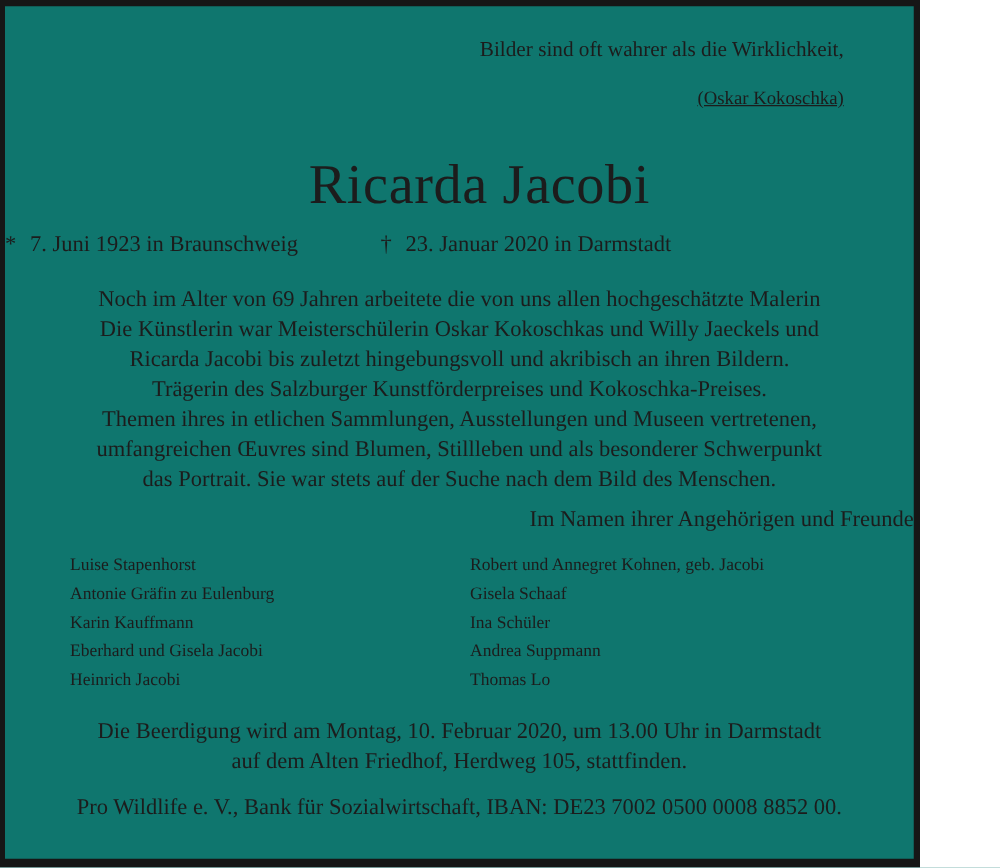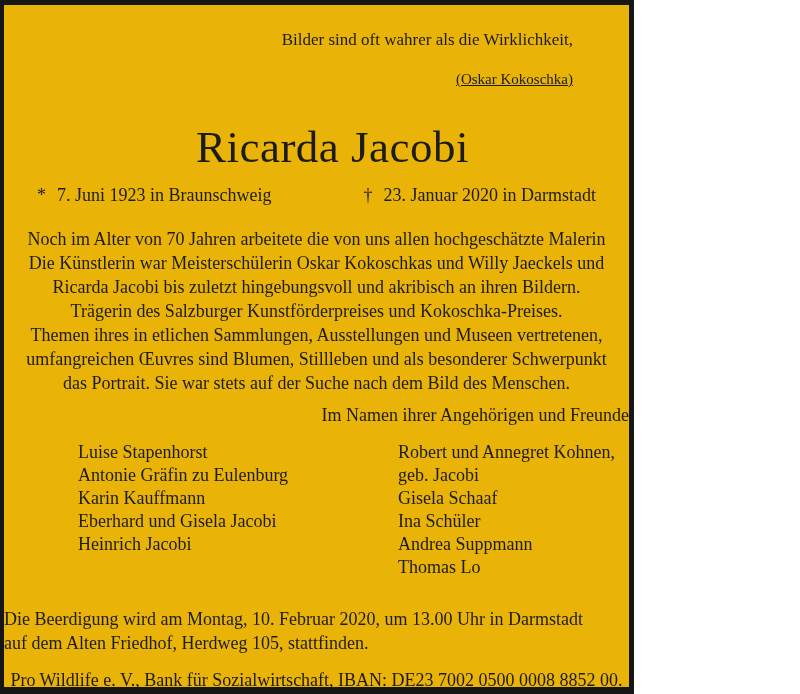--- a/index.html
+++ b/index.html
@@ -8,23 +8,23 @@
     background: #ffffff;
   }
   body {
     width: 800px;
     height: 694px;
     font-family: "Liberation Serif", "DejaVu Serif", serif;
     color: #1c1c1c;
   }
   .notice {
     box-sizing: border-box;
-    width: 634px;
+    width: 736px;
     height: 694px;
-    background: #eab308;
+    background: #0f766e;
     border-top: 5px solid #161616;
     border-left: 4px solid #161616;
     border-right: 5px solid #161616;
     border-bottom: 7px solid #161616;
     overflow: hidden;
   }
   .quote-block {
     padding: 24px 56px 0 0;
     text-align: right;
     font-size: 17px;
@@ -41,22 +41,21 @@
     font-size: 45px;
     line-height: 48px;
     font-weight: normal;
     text-align: center;
     letter-spacing: 0.5px;
     padding-left: 32px;
   }
   .dates-row {
     margin-top: 12px;
     display: flex;
-    justify-content: center;
-    gap: 92px;
+    gap: 66px;
     font-size: 18px;
     line-height: 24px;
   }
   .date-item .sym {
     display: inline-block;
     margin-right: 11px;
   }
   .obituary-paragraph {
     margin-top: 20px;
     font-size: 18px;
@@ -64,37 +63,37 @@
     text-align: center;
   }
   .family-intro {
     margin-top: 8px;
     font-size: 18px;
     line-height: 24px;
     text-align: right;
   }
   .mourners {
     margin-top: 14px;
-    padding-left: 74px;
+    padding-left: 52px;
     display: flex;
-    font-size: 18px;
+    font-size: 14px;
     line-height: 23px;
   }
   .mourners .col-left {
     width: 320px;
     flex: 0 0 auto;
   }
   .mourners .col-right {
     flex: 1 1 auto;
   }
   .funeral-info {
-    margin-top: 28px;
+    margin-top: 16px;
     font-size: 18px;
     line-height: 24px;
-    text-align: left;
+    text-align: center;
   }
   .donation-info {
     margin-top: 13px;
     font-size: 18px;
     line-height: 24px;
     text-align: center;
   }
 </style>
 </head>
 <body>
@@ -111,21 +110,21 @@
   <div class="dates-row">
     <span class="date-item">
       <span class="sym">*</span><span>7. Juni 1923 in Braunschweig</span>
     </span>
     <span class="date-item">
       <span class="sym">†</span><span>23. Januar 2020 in Darmstadt</span>
     </span>
   </div>
 
   <div class="obituary-paragraph">
-    <div>Noch im Alter von 70 Jahren arbeitete die von uns allen hochgeschätzte Malerin</div>
+    <div>Noch im Alter von 69 Jahren arbeitete die von uns allen hochgeschätzte Malerin</div>
     <div>Die Künstlerin war Meisterschülerin Oskar Kokoschkas und Willy Jaeckels und</div>
     <div>Ricarda Jacobi bis zuletzt hingebungsvoll und akribisch an ihren Bildern.</div>
     <div>Trägerin des Salzburger Kunstförderpreises und Kokoschka-Preises.</div>
     <div>Themen ihres in etlichen Sammlungen, Ausstellungen und Museen vertretenen,</div>
     <div>umfangreichen Œuvres sind Blumen, Stillleben und als besonderer Schwerpunkt</div>
     <div>das Portrait. Sie war stets auf der Suche nach dem Bild des Menschen.</div>
   </div>
 
   <div class="family-intro">Im Namen ihrer Angehörigen und Freunde</div>
 

